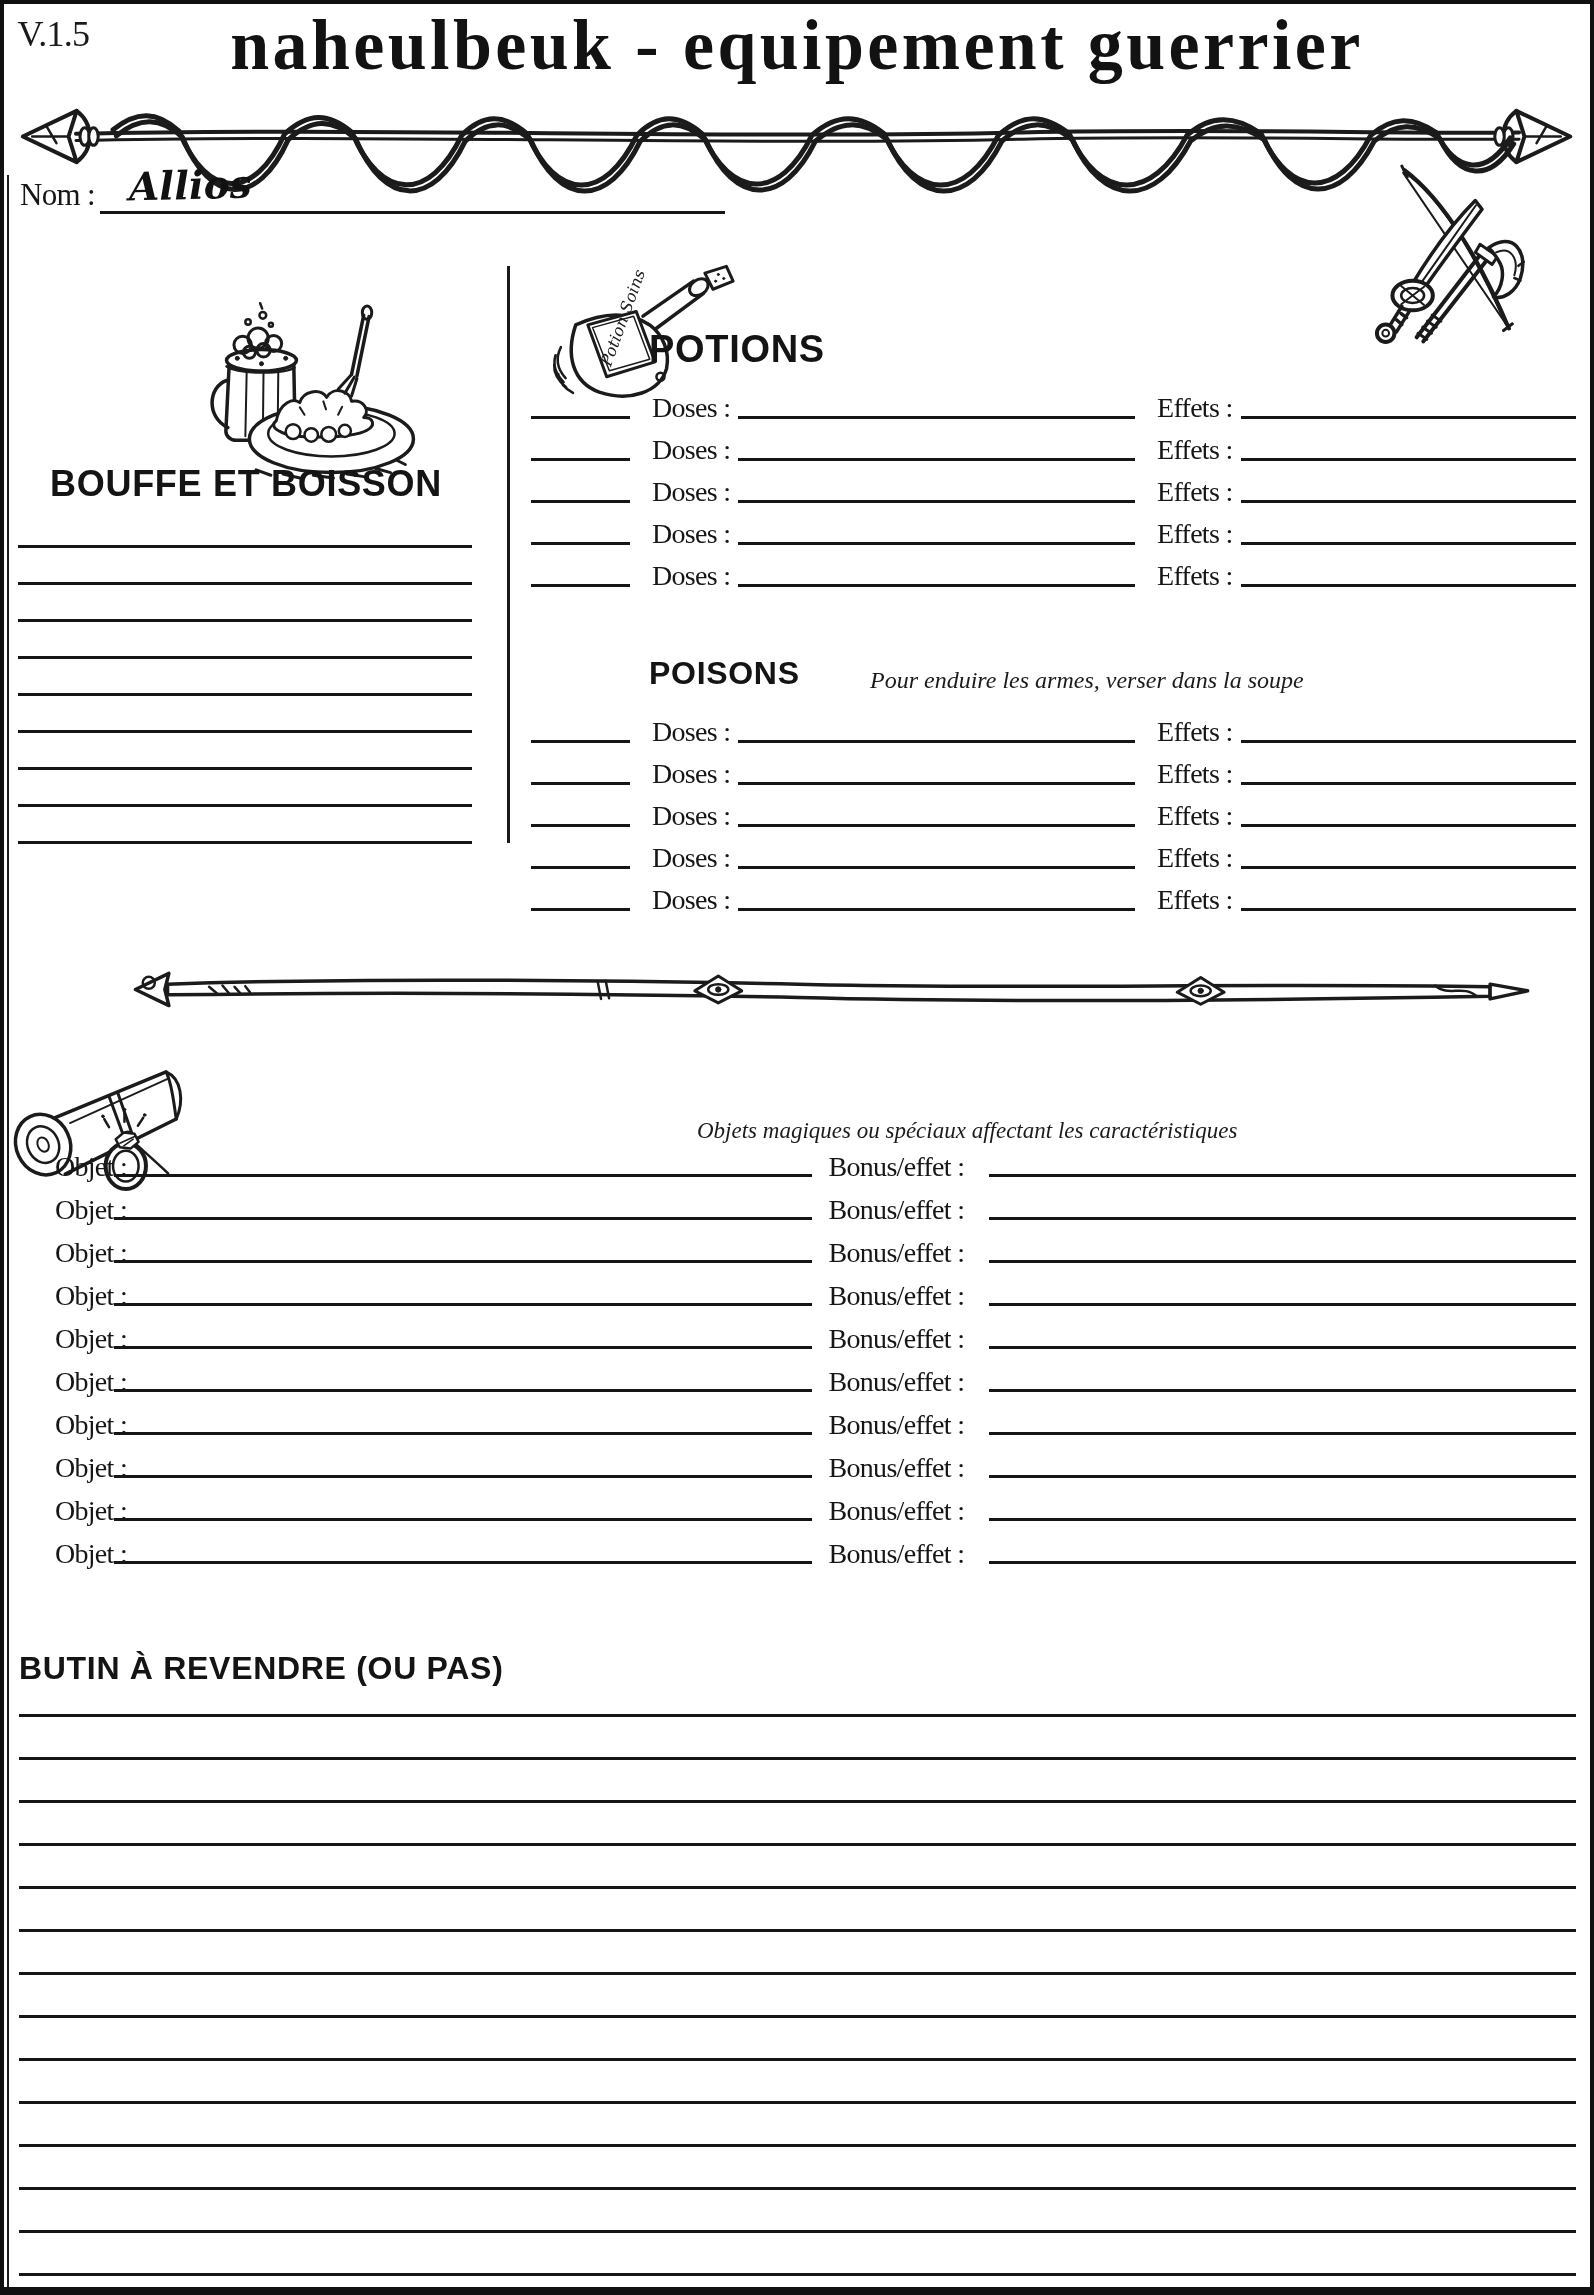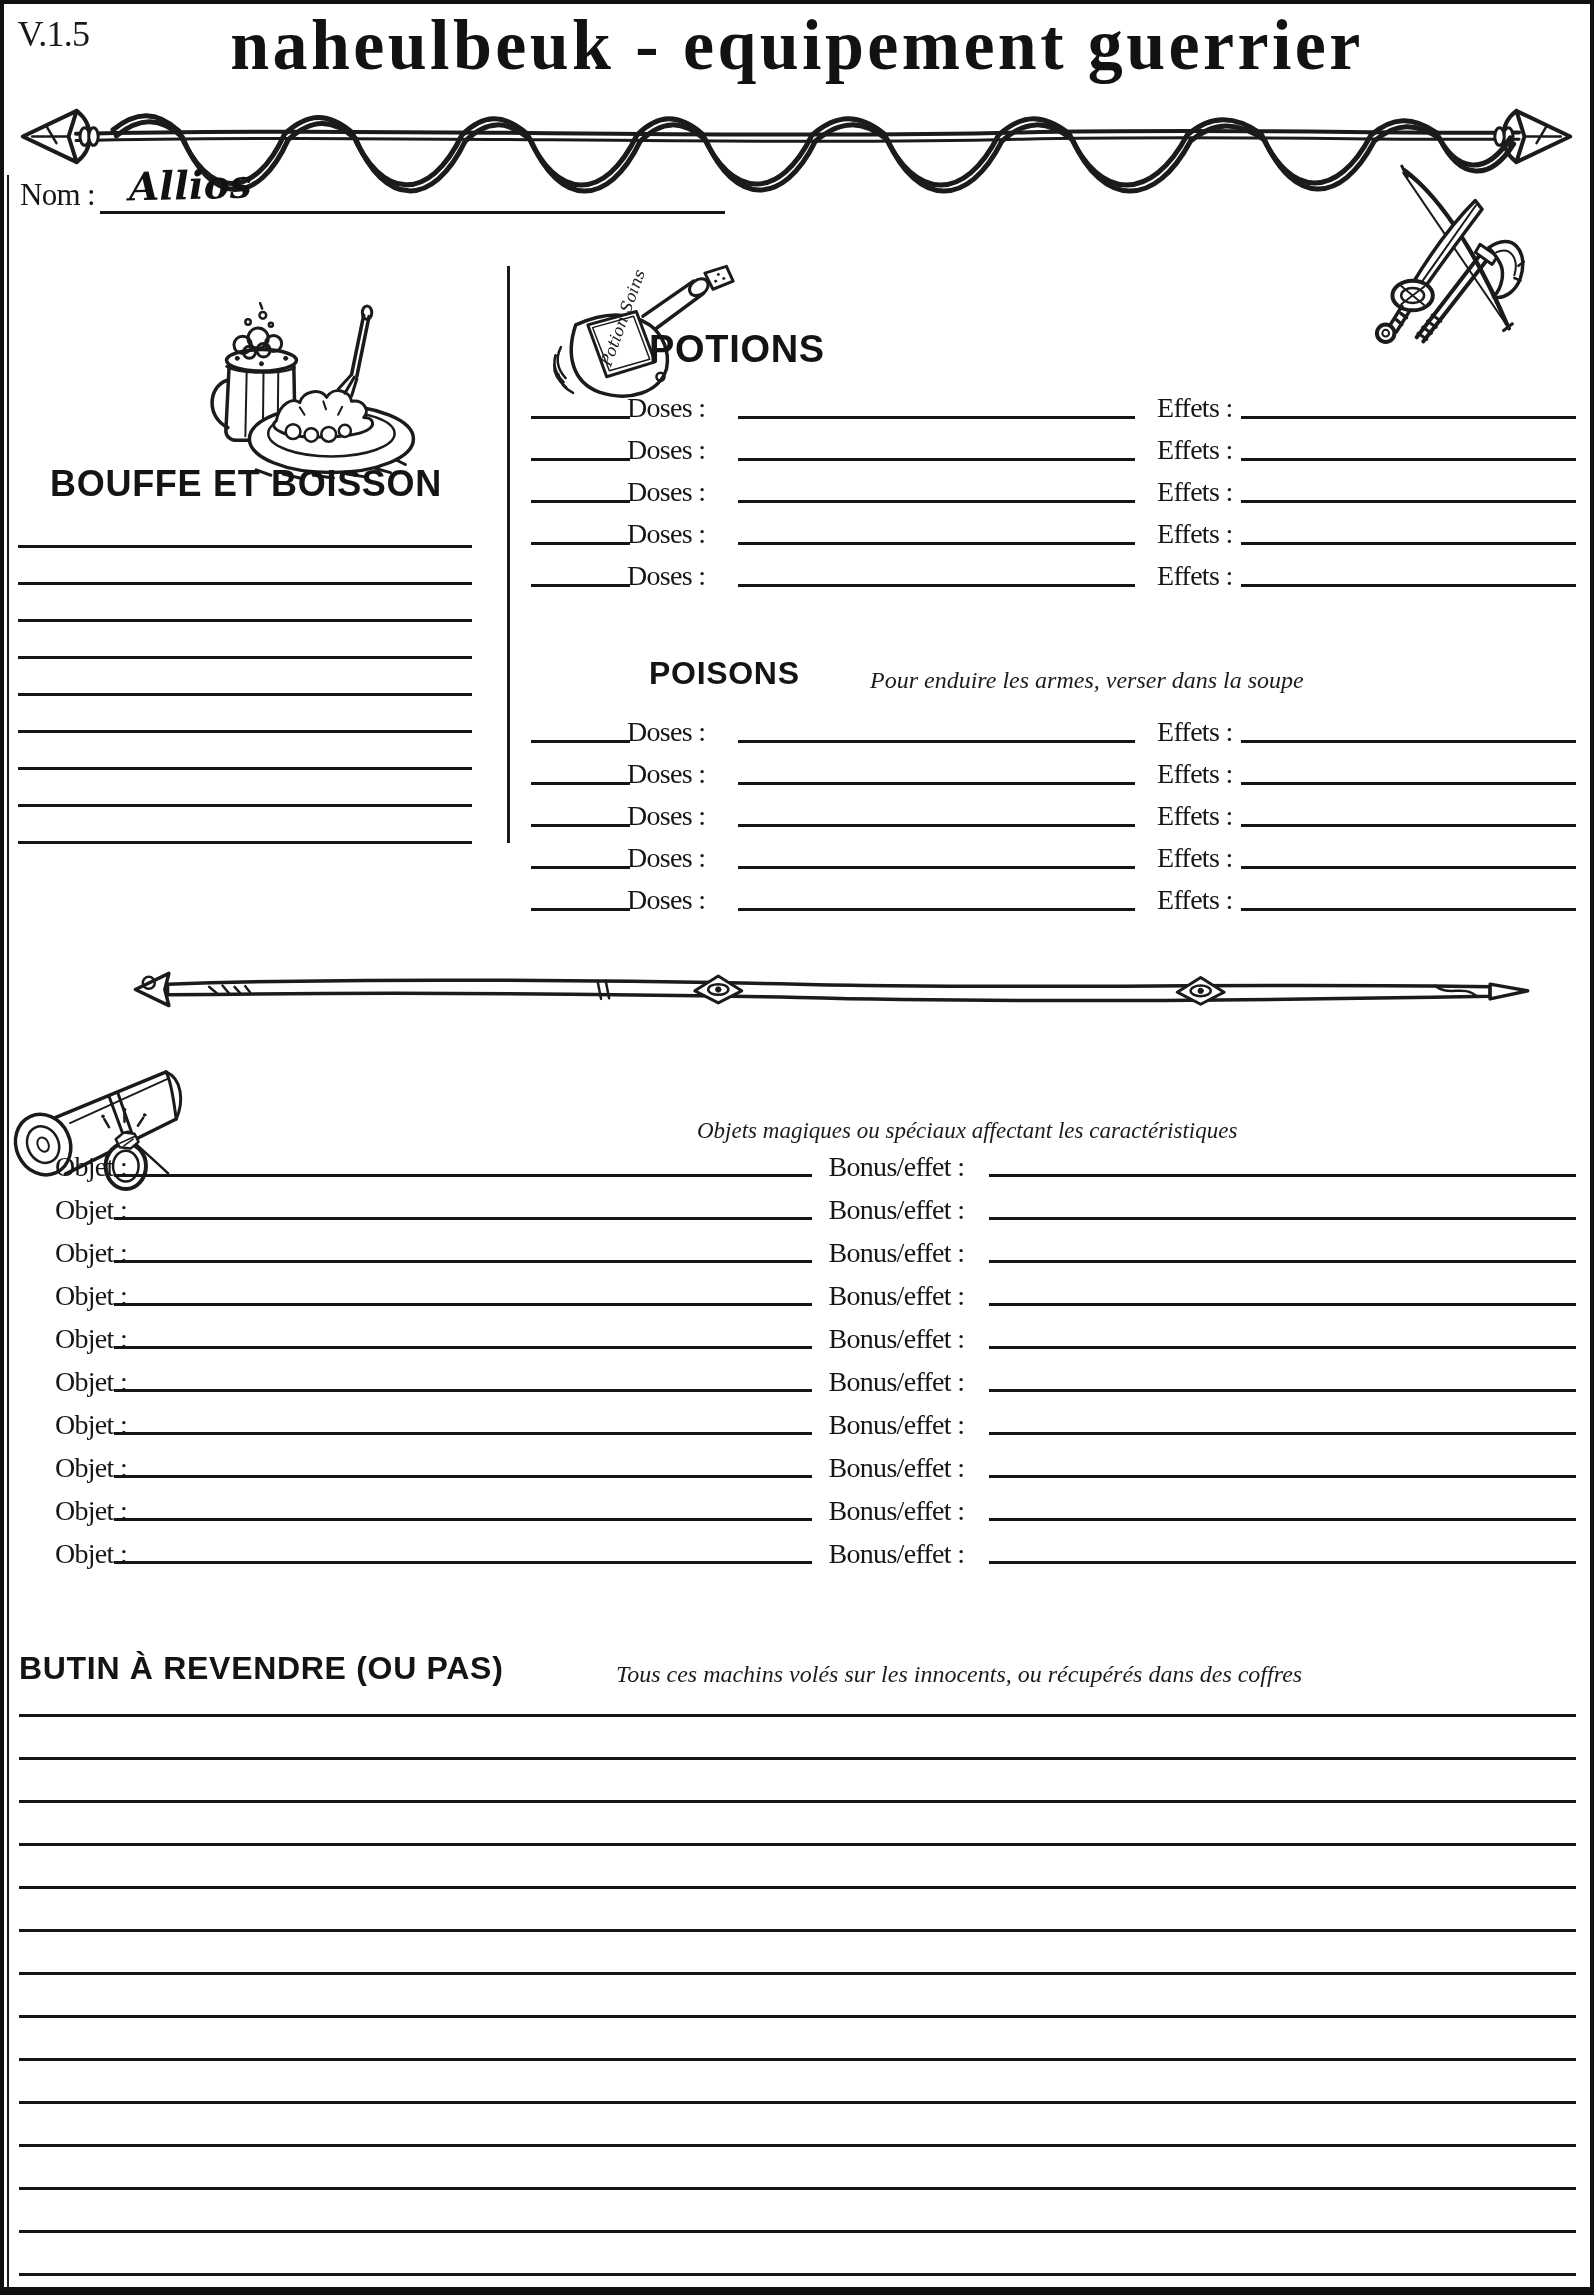--- a/index.html
+++ b/index.html
@@ -35,21 +35,21 @@
   
   .potion-title{left:649px;top:330px;font-size:38px;}
   .poison-title{left:649px;top:657px;font-size:32px;}
   .poison-sub{left:870px;top:668px;font-size:24px;}
   .rows5{left:529px;width:1047px;}
   .potion-rows{top:377px;}
   .poison-rows{top:701px;}
   .prow{position:relative;height:42px;}
   .prow .lbl{position:absolute;bottom:-2.7px;font-size:28px;}
   .stub{left:2px;width:99px;}
-  .lbl-doses{left:98px;}
+  .lbl-doses{left:123px;}
   .dline{left:209px;width:397px;}
   .lbl-effets{left:628px;}
   .eline{left:712px;width:335px;}
 
   
   .objets-title{left:219px;top:1106px;font-size:44px;letter-spacing:0;}
   .objets-sub{left:697px;top:1119px;font-size:23px;}
   .objet-rows{left:13.5px;top:1134px;width:1563px;}
   .orow{position:relative;height:43px;}
   .orow .lbl{position:absolute;bottom:-4px;font-size:28px;}
@@ -403,21 +403,20 @@
 
     <div class="orow">
       <span class="lbl lblfont lbl-objet">Objet :</span>
       <div class="rule oline1"></div>
       <span class="lbl lblfont lbl-bonus">Bonus/effet :</span>
       <div class="rule oline2"></div>
     </div>
   </div>
 
   <div class="abs loot-title heavy">BUTIN À REVENDRE (OU PAS)</div>
-  <div class="abs loot-sub subtitle">Tous ces machins volés sur les innocents, ou récupérés dans des coffres</div>
   <div class="abs loot-lines">
     <div class="lrow">
         <div class="rule"></div>
       </div>
 
     <div class="lrow">
         <div class="rule"></div>
       </div>
 
     <div class="lrow">

